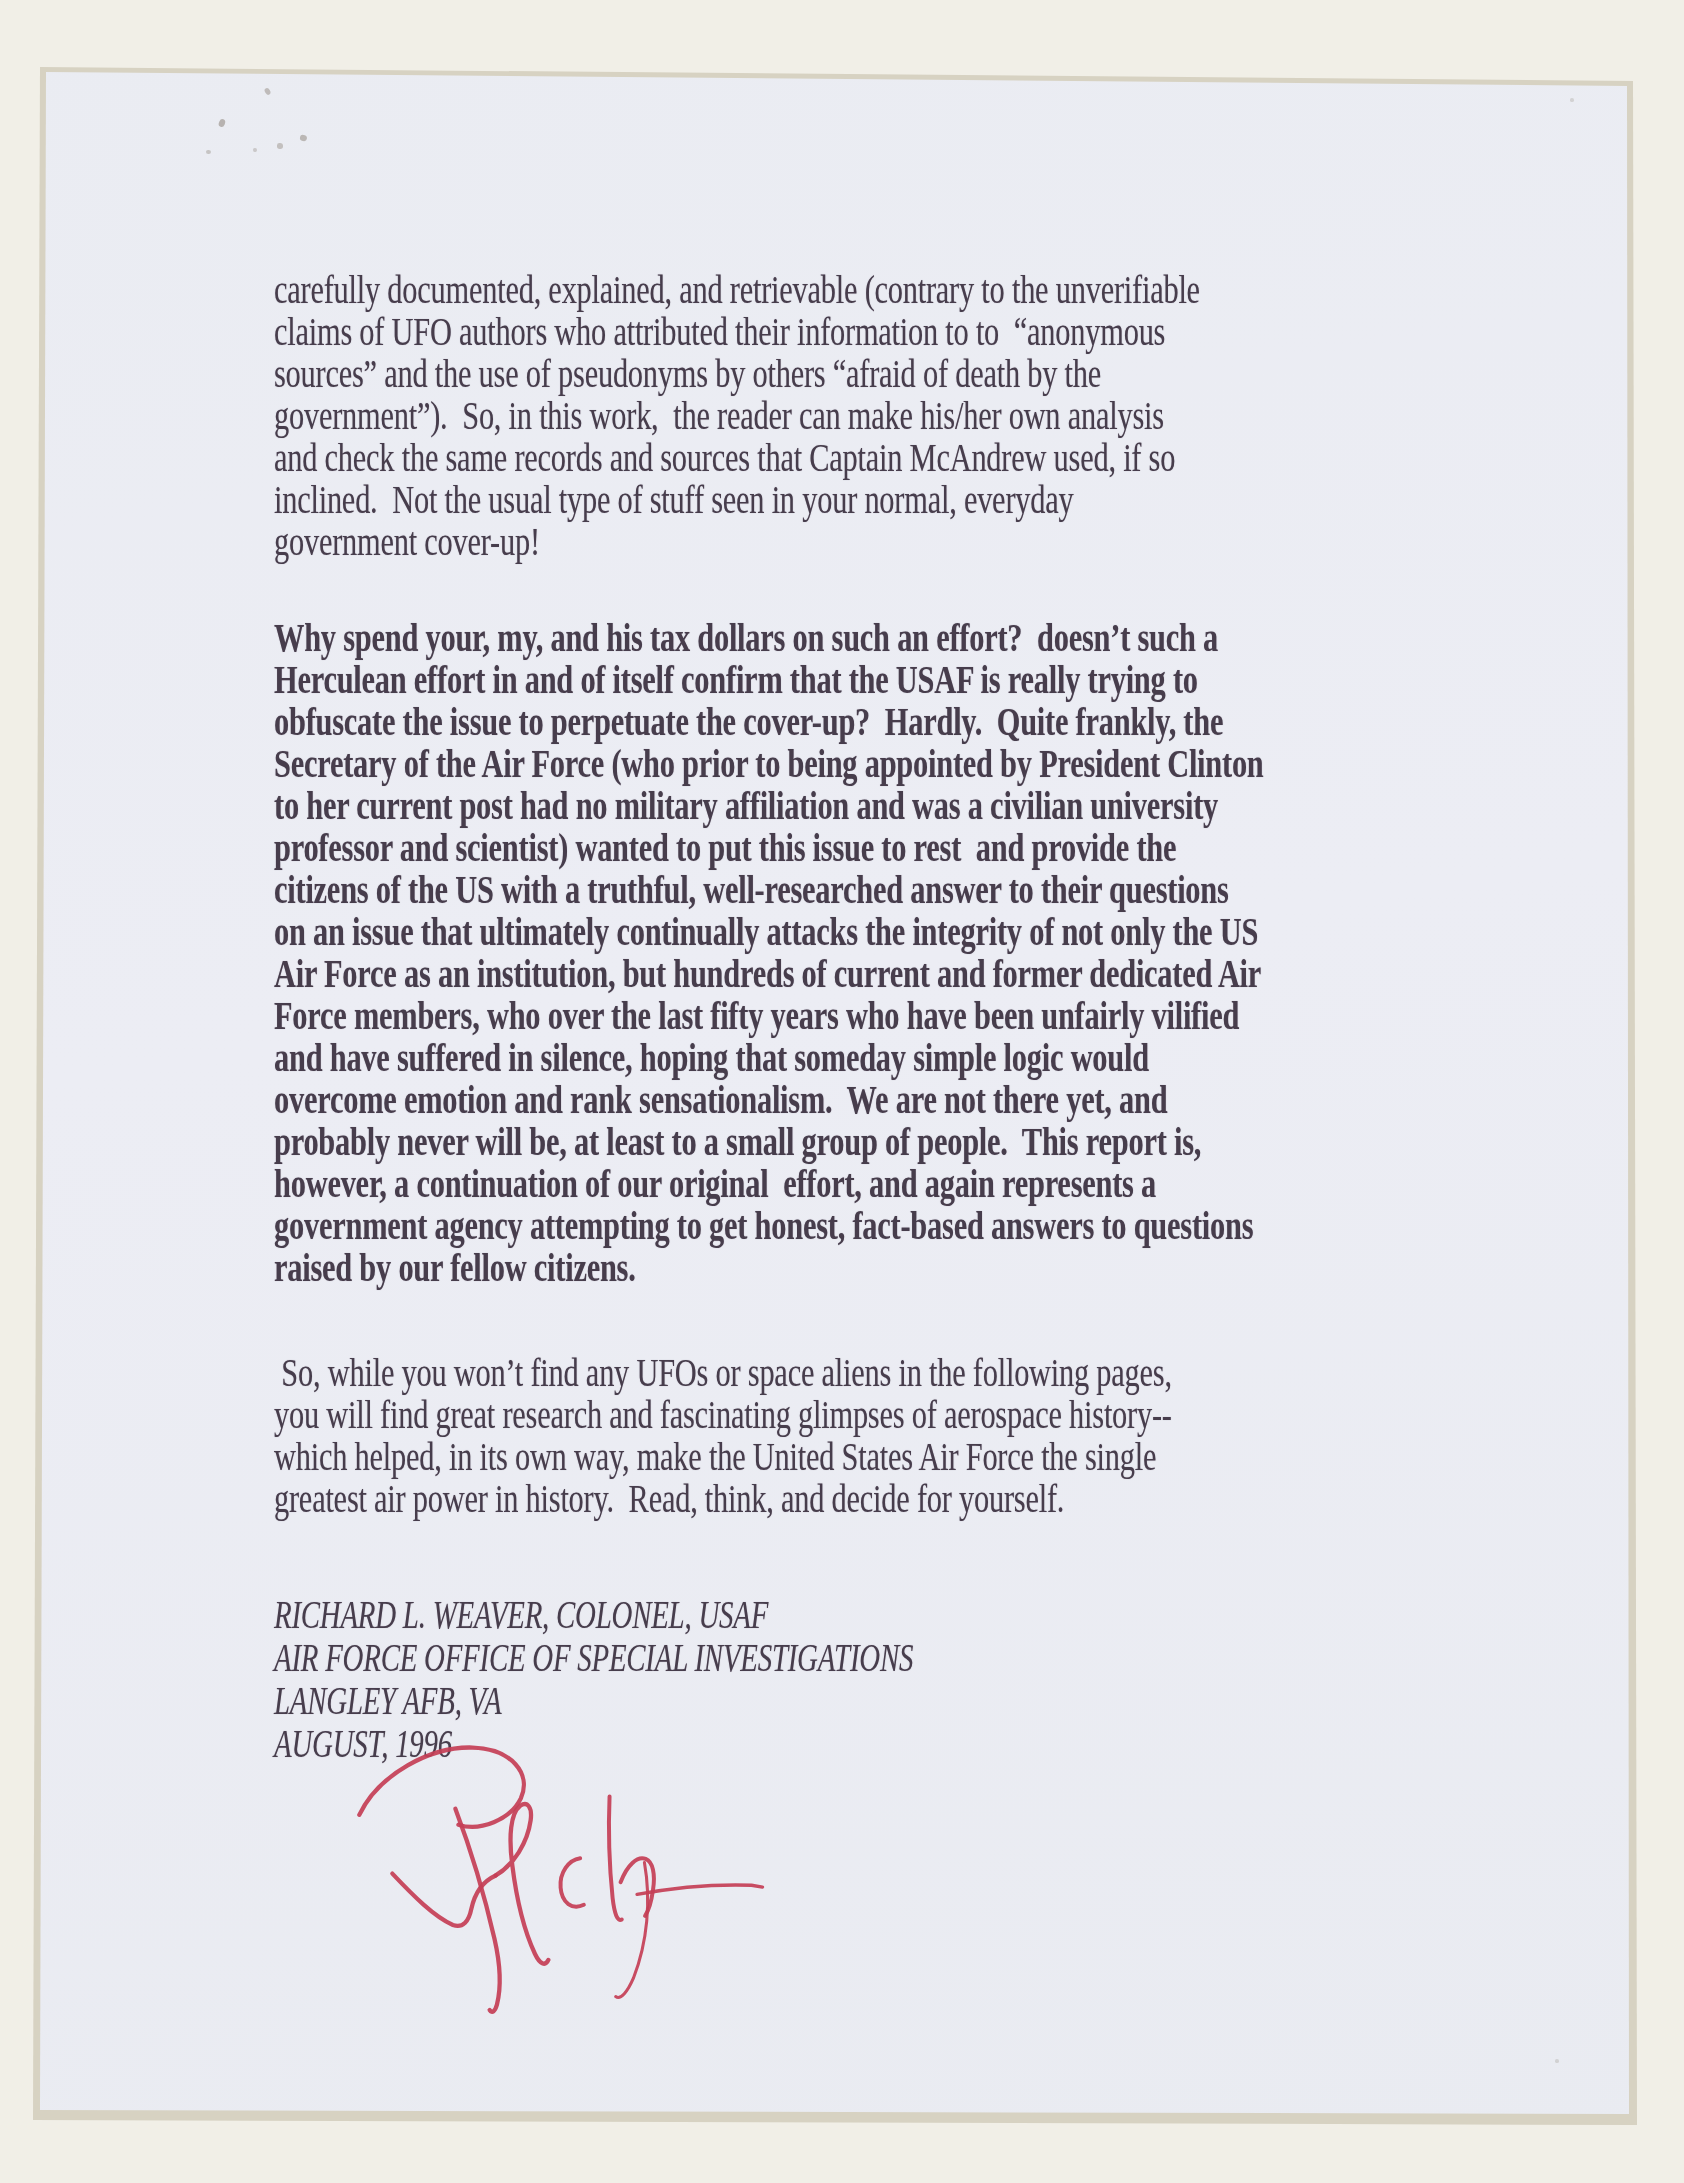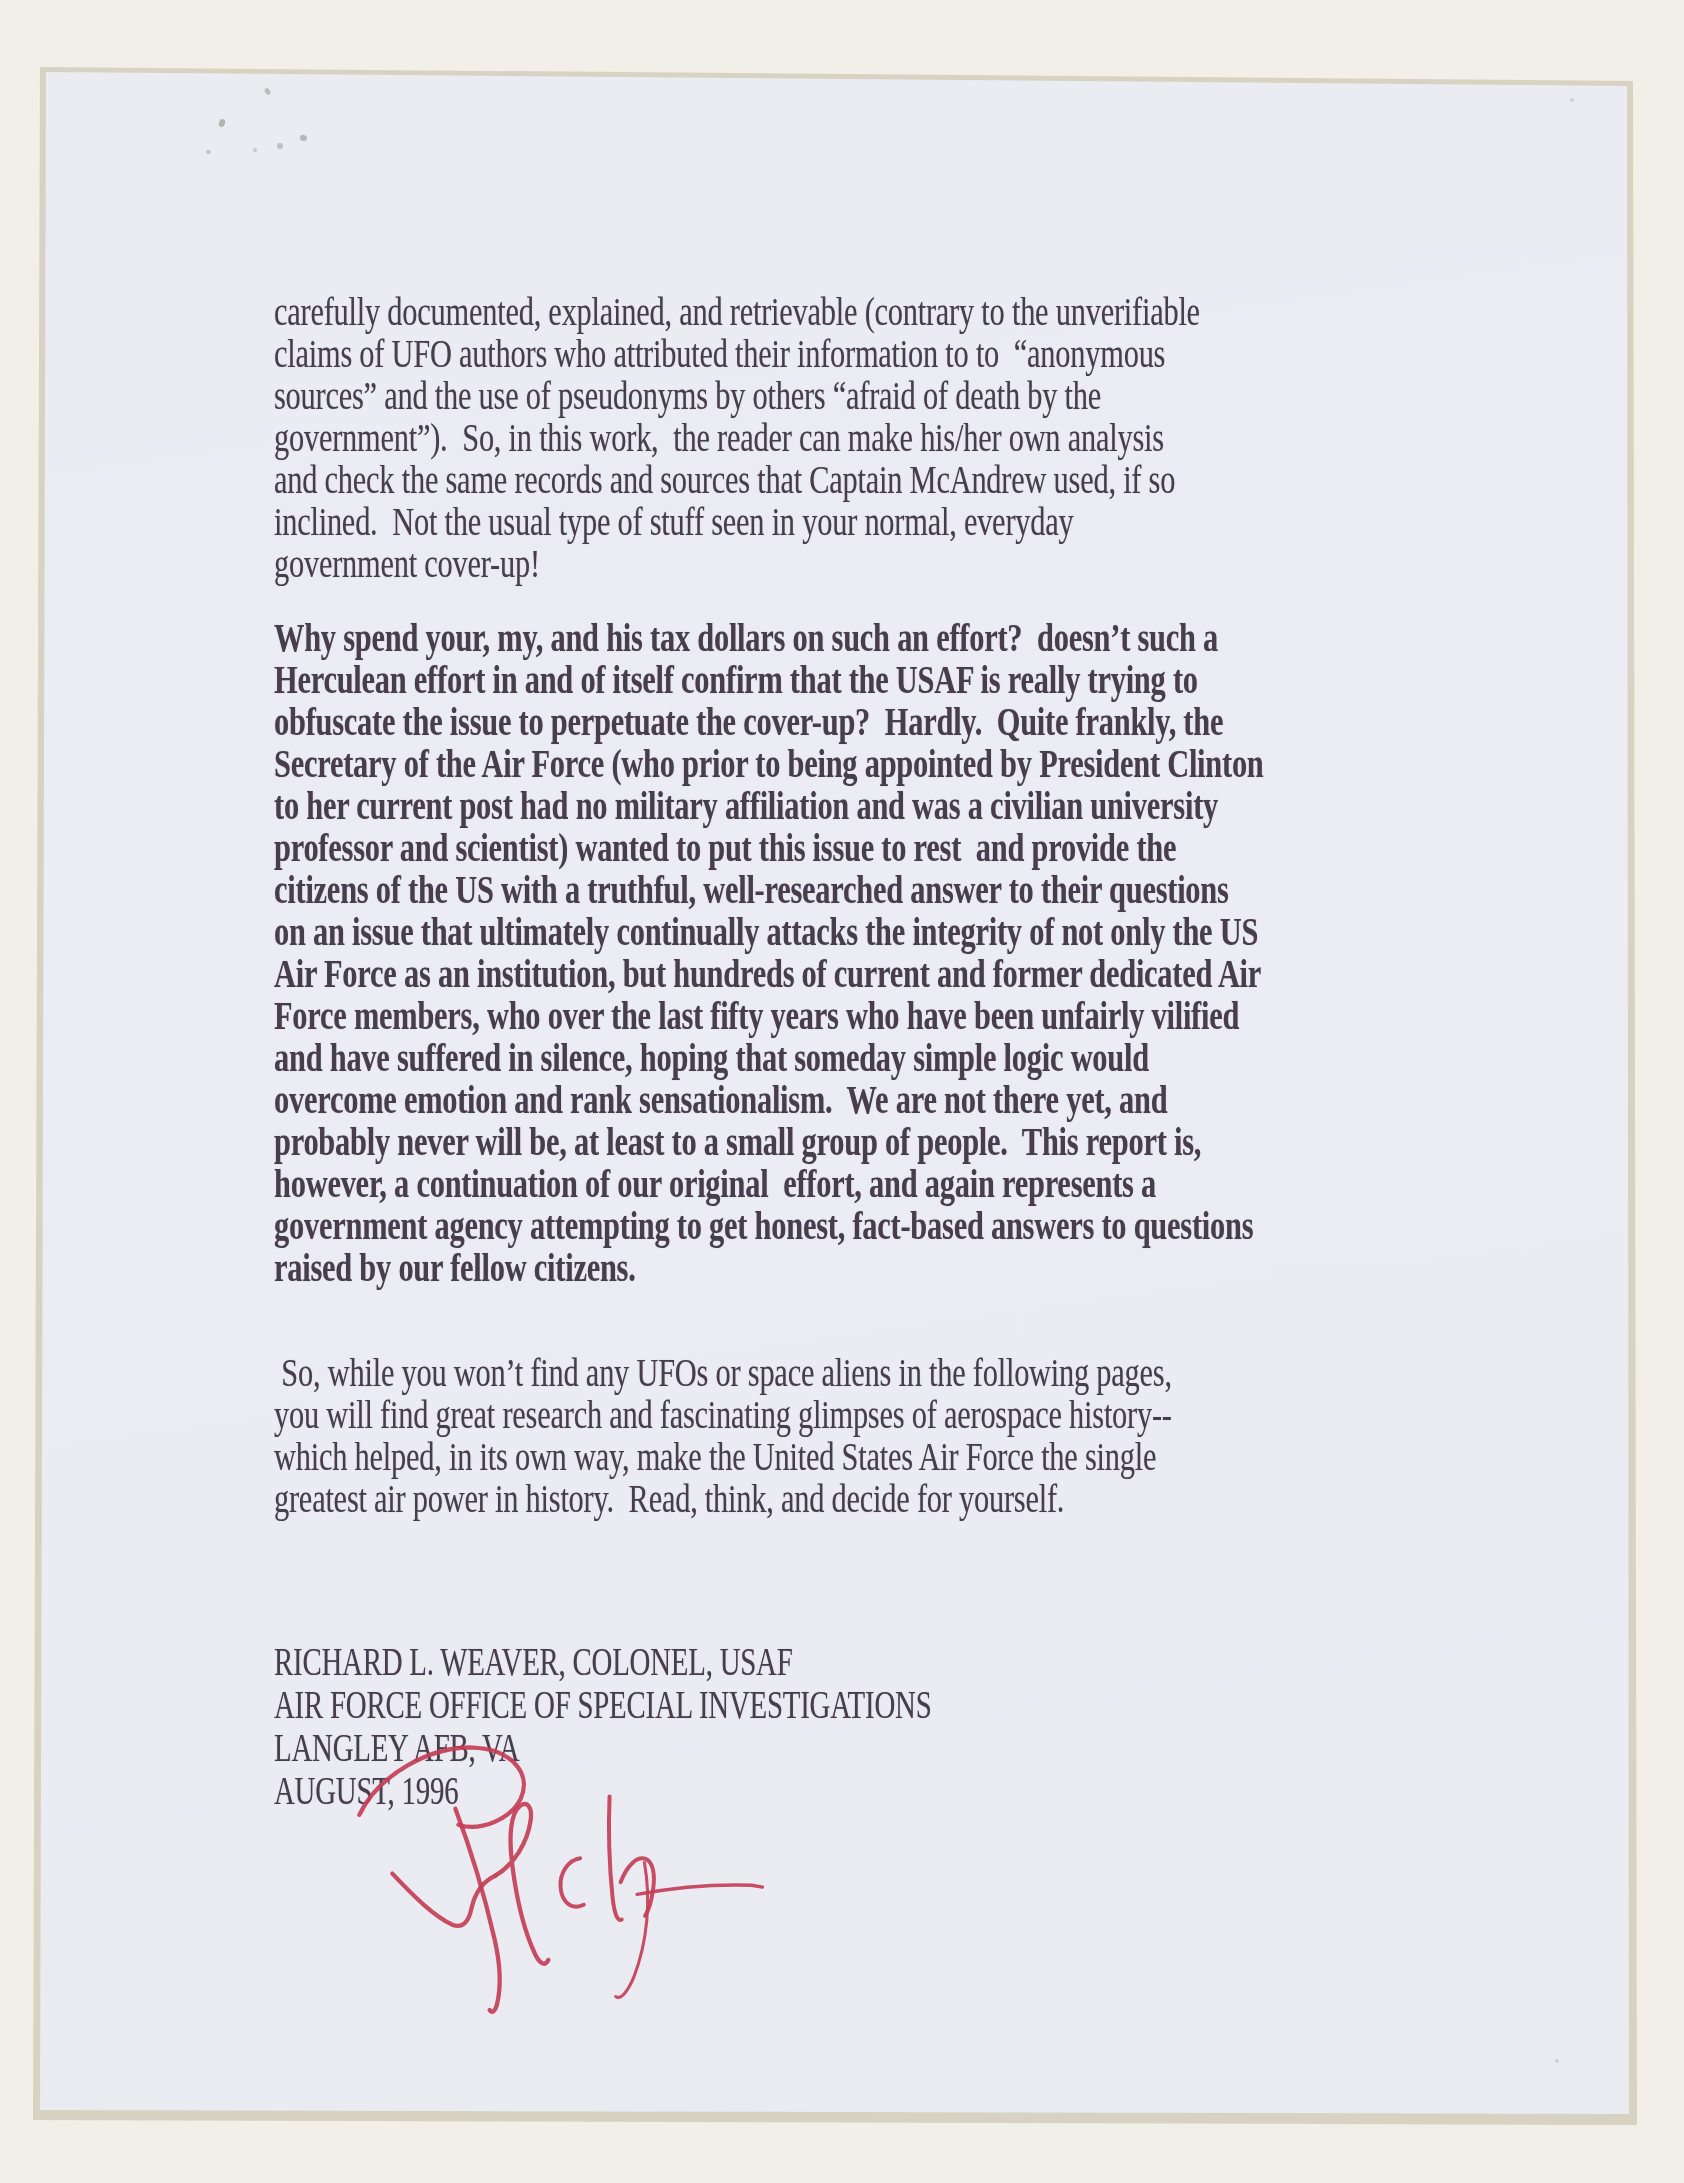--- a/index.html
+++ b/index.html
@@ -38,24 +38,24 @@
     font-size: 40px;
     line-height: 42px;
     letter-spacing: -0.3px;
     text-shadow: 0 0 1.2px rgba(72, 60, 84, 0.35);
   }
   .text-block .line {
     white-space: pre;
     transform: scaleX(0.76);
     transform-origin: 0 50%;
   }
-  .p1 { top: 269px; margin-top: 22px; }
+  .p1 { top: 269px; }
   .p2 { top: 617px; font-weight: bold; }
   .p3 { top: 1352px; }
-  .sig-block { top: 1640px; font-size: 39px; line-height: 43px; }
+  .sig-block { top: 1593px; font-size: 39px; line-height: 43px; font-style: italic; }
   .sig-block .line { transform: scaleX(0.74); }
   .signature {
     position: absolute;
     left: 333px;
     top: 1740px;
     width: 465px;
     height: 288px;
     overflow: visible;
   }
   .signature path {

